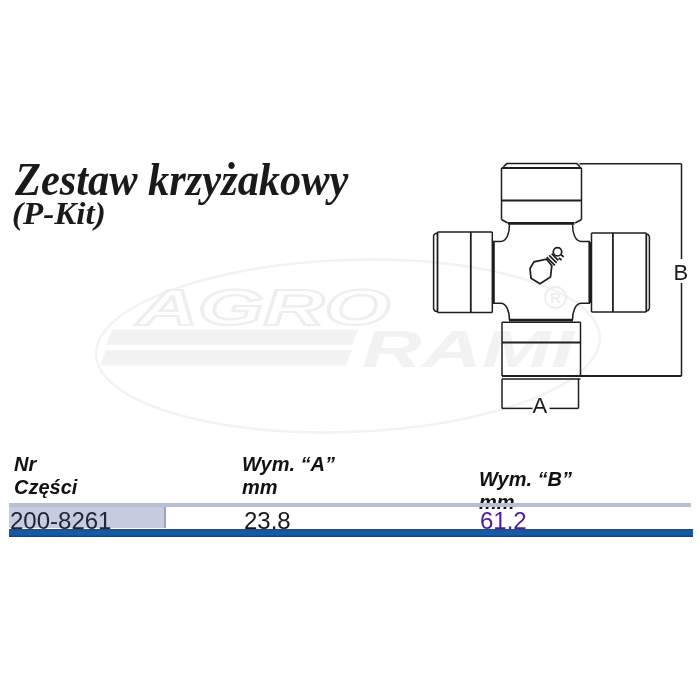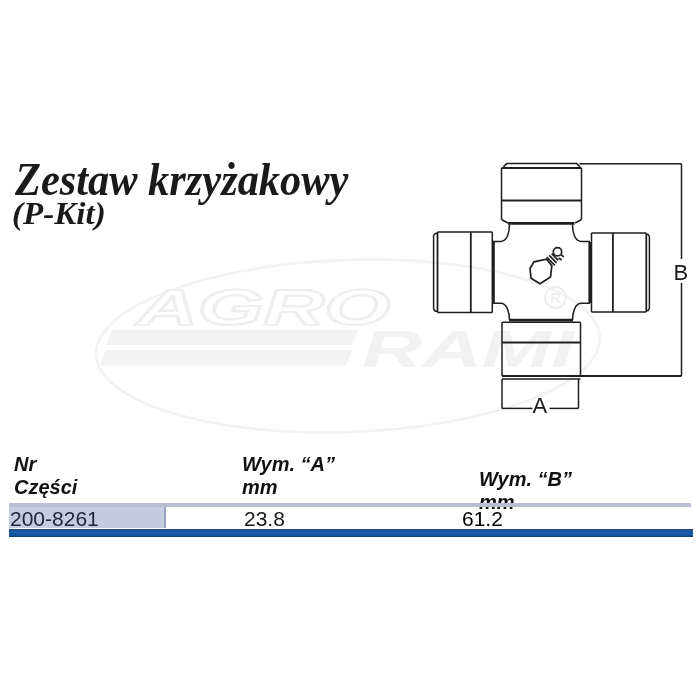--- a/index.html
+++ b/index.html
@@ -6,21 +6,21 @@
   body{width:700px;height:700px;background:#ffffff;position:relative;overflow:hidden;
        font-family:"Liberation Sans", sans-serif;}
   .abs{position:absolute;}
   #title{left:14.5px;top:153px;font-family:"Liberation Serif",serif;font-weight:bold;
          font-style:italic;font-size:46px;color:#1a1a1a;transform:scaleX(0.922);
          transform-origin:left top;white-space:nowrap;}
   #pkit{left:12px;top:195.5px;font-family:"Liberation Serif",serif;font-weight:bold;
         font-style:italic;font-size:31.5px;color:#1a1a1a;transform:scaleX(1.05);
         transform-origin:left top;white-space:nowrap;}
   .hdr{font-weight:bold;font-style:italic;font-size:20px;color:#111;line-height:23.5px;}
-  .cell{font-size:21px;color:#20263a;white-space:nowrap;}
+  .cell{font-size:24px;color:#20263a;white-space:nowrap;}
 </style>
 </head>
 <body>
 <svg class="abs" style="left:0;top:0" width="700" height="700" viewBox="0 0 700 700">
 
   <g id="wm">
     <ellipse cx="348" cy="346" rx="252" ry="86" fill="none" stroke="#f2f2f2" stroke-width="2.5" transform="rotate(-2 348 346)"></ellipse>
     <text x="137" y="325" font-family="Liberation Sans" font-weight="bold" font-style="italic" font-size="50" fill="none" stroke="#eeeeee" stroke-width="2.2" textLength="253" lengthAdjust="spacingAndGlyphs">AGRO</text>
     <polygon points="112,329.5 358,329.5 352,345 106,345" fill="#f2f2f2"></polygon>
     <polygon points="106,350 352,350 346,365.5 100,365.5" fill="#f2f2f2"></polygon>
@@ -99,13 +99,13 @@
 <div class="abs hdr" style="left:242px;top:452.5px;">Wym. “A”<br>mm</div>
 <div class="abs hdr" style="left:479px;top:452.5px;margin-top:15px;">Wym. “B”<br>mm</div>
 
 <div class="abs" style="left:8.5px;top:503px;width:682px;height:4px;background:#b9bfd3;"></div>
 <div class="abs" style="left:8.5px;top:507px;width:155px;height:21px;background:#c7cbe0;border-right:2px solid #9aa2c0;"></div>
 <div class="abs" style="left:8.5px;top:528.5px;width:682px;height:1px;background:#93a0b8;"></div>
 <div class="abs" style="left:8.5px;top:529.2px;width:684px;height:7.6px;background:linear-gradient(#2b4a77,#155aa8 35%,#155aa8 70%,#0f3f74);"></div>
 
 <div class="abs cell" style="left:10px;top:507px;">200-8261</div>
 <div class="abs cell" style="left:244px;top:507px;color:#16161c;text-align:center;">23.8</div>
-<div class="abs cell" style="left:462px;top:507px;color:#000000;">61.2</div>
+<div class="abs cell" style="left:480px;top:507px;color:#4c1d95;">61.2</div>
 
 </body></html>

